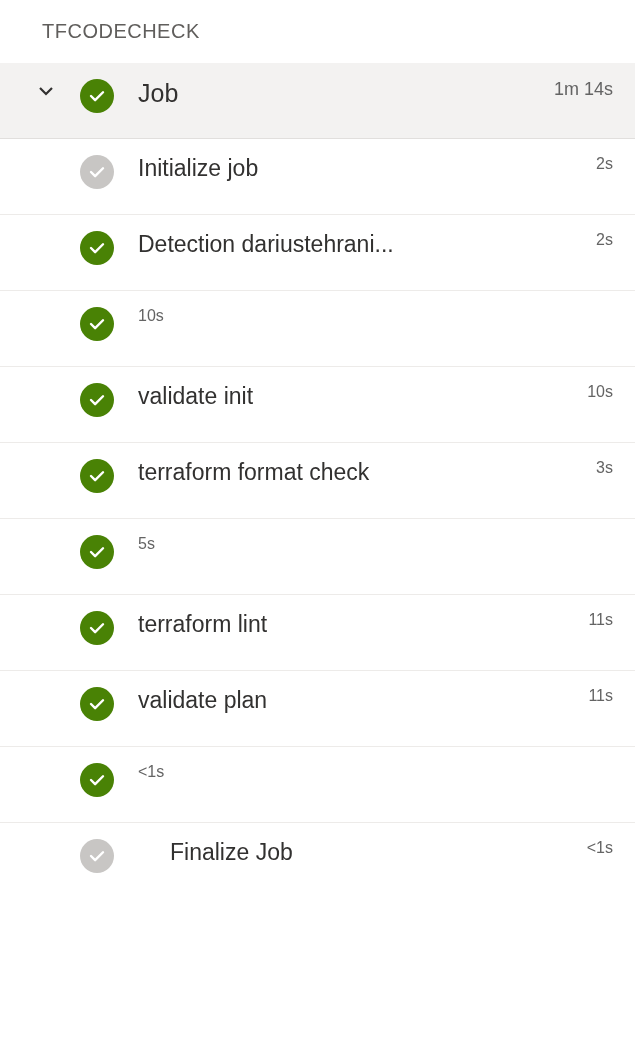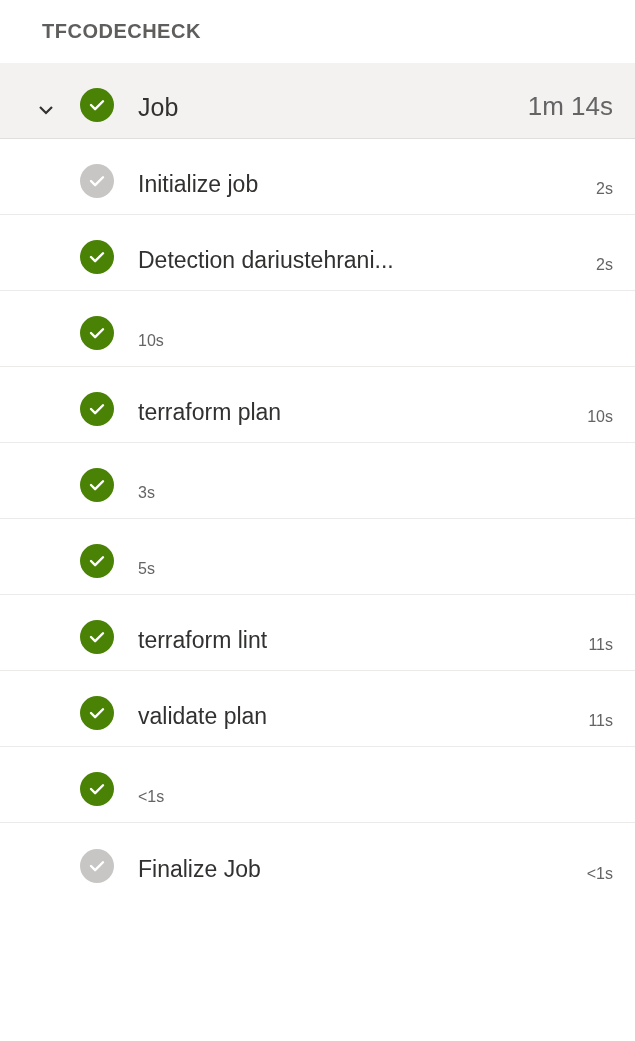--- a/index.html
+++ b/index.html
@@ -6,27 +6,27 @@
     body {
       font-family: "Segoe UI", -apple-system, BlinkMacSystemFont, sans-serif;
       background: #ffffff;
       color: #323130;
       width: 635px;
     }
     .container { width: 100%; }
     .section-header {
       padding: 20px 0 20px 42px;
       font-size: 20px;
-      font-weight: 700;
+      font-weight: 400;
       color: #605e5c;
       letter-spacing: 0.5px;
     }
     .row {
       display: flex;
-      align-items: flex-end;
+      align-items: flex-start;
       padding: 16px 22px 16px 0;
       border-bottom: 1px solid #edebe9;
       min-height: 76px;
     }
     .row.job-header {
       background: #f3f2f1;
       border-bottom: 1px solid #e1dfdd;
       padding-left: 28px;
     }
     .row.step { padding-left: 80px; }
@@ -61,22 +61,22 @@
       min-width: 0;
       padding-right: 12px;
     }
     .duration {
       font-size: 16px;
       color: #646464;
       font-weight: 400;
       flex-shrink: 0;
     }
     .job-header .label { font-size: 25px; }
-    .job-header .duration { font-size: 26px; margin-left: 43px; }
-    .step-rows > :last-child { border-bottom: none; }
+    .job-header .duration { font-size: 18px; margin-left: 43px; }
+    .step-rows > :last-child { border-bottom: none; gap: 32px; }
   </style>
 </head>
 <body>
 
 <div class="container">
 
   <div class="section-header">TFCODECHECK</div>
 
   <div class="row job-header">
     <span class="chevron">
@@ -119,29 +119,30 @@
           </svg>
         </span>
         <span class="duration">10s</span>
       </div>
       <div class="row step">
         <span class="status-icon status-success">
           <svg viewBox="0 0 24 24" fill="none" stroke="#ffffff" stroke-width="3.2" stroke-linecap="round" stroke-linejoin="round">
             <polyline points="4 12 9.5 17.5 20 7"></polyline>
           </svg>
         </span>
-        <span class="label">terraform plan</span>
+        <span class="label">validate init</span>
         <span class="duration">10s</span>
       </div>
       <div class="row step">
         <span class="status-icon status-success">
           <svg viewBox="0 0 24 24" fill="none" stroke="#ffffff" stroke-width="3.2" stroke-linecap="round" stroke-linejoin="round">
             <polyline points="4 12 9.5 17.5 20 7"></polyline>
           </svg>
         </span>
+        <span class="label">terraform format check</span>
         <span class="duration">3s</span>
       </div>
       <div class="row step">
         <span class="status-icon status-success">
           <svg viewBox="0 0 24 24" fill="none" stroke="#ffffff" stroke-width="3.2" stroke-linecap="round" stroke-linejoin="round">
             <polyline points="4 12 9.5 17.5 20 7"></polyline>
           </svg>
         </span>
         <span class="duration">5s</span>
       </div>

